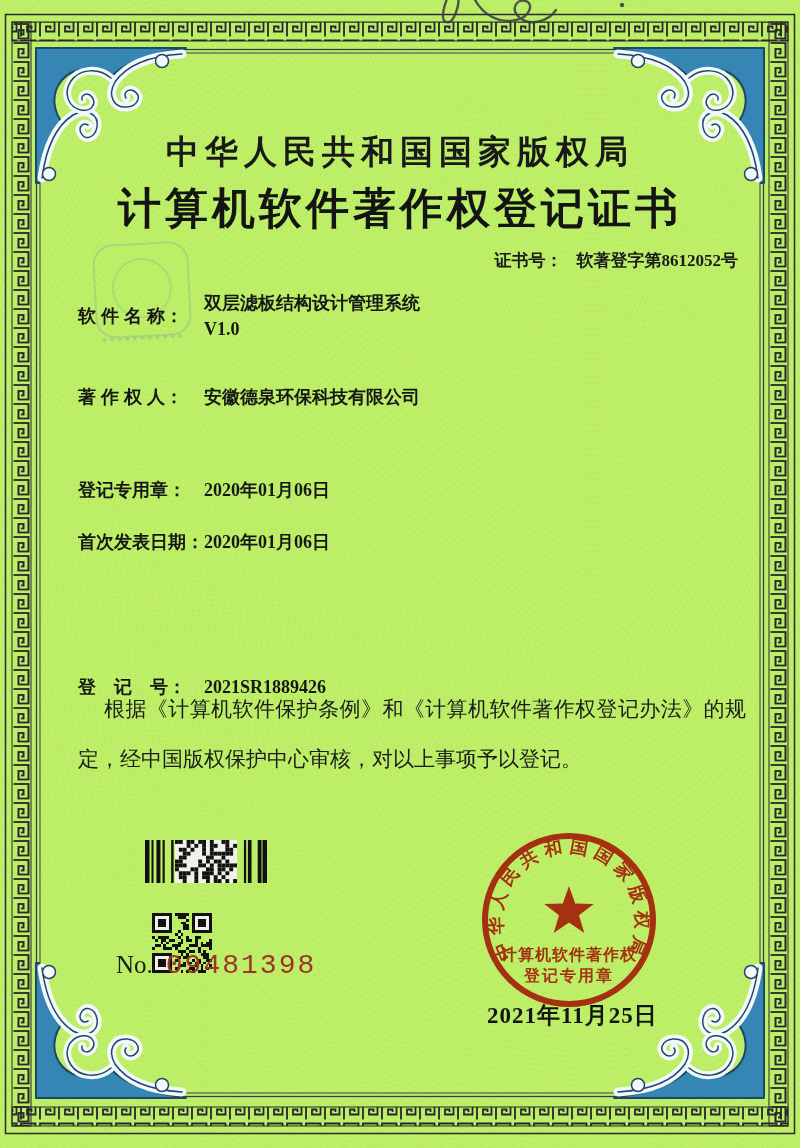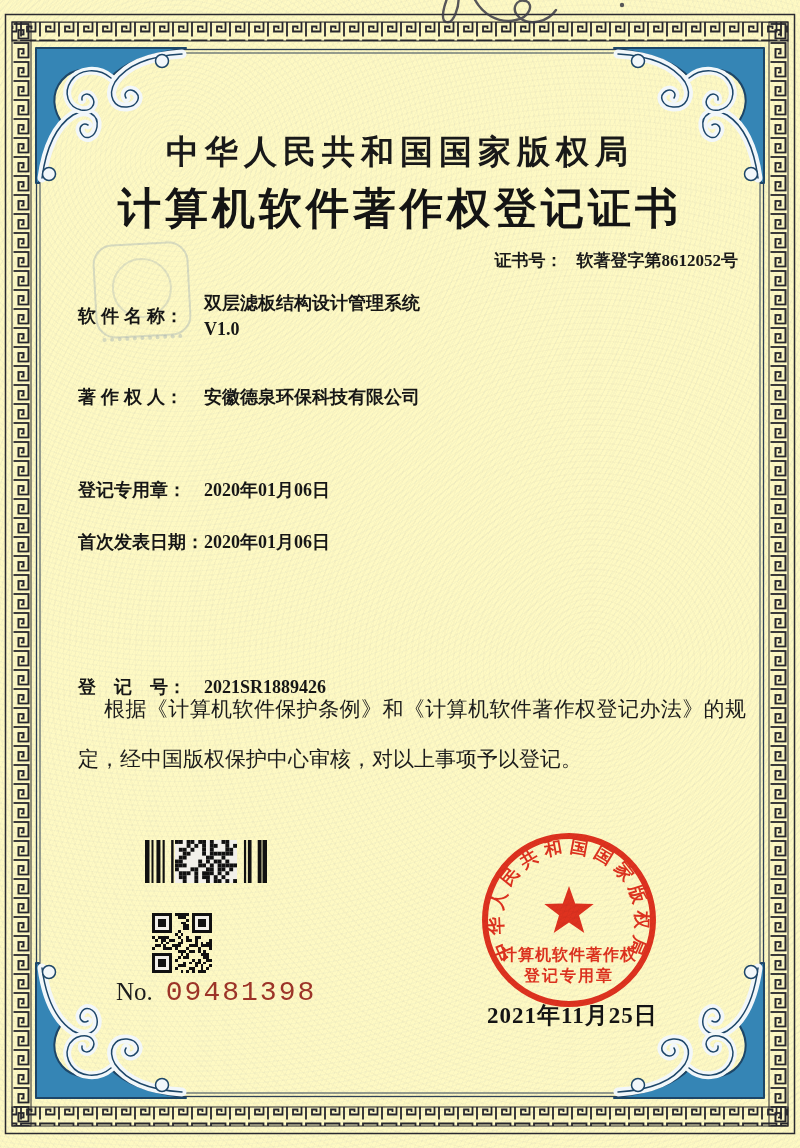--- a/index.html
+++ b/index.html
@@ -1,18 +1,18 @@
 <!DOCTYPE html>
 <html lang="zh"><head>
 <meta charset="utf-8">
 <style>
   html,body{margin:0;padding:0;background:#e8e6e0;}
   .page{
     position:relative;width:800px;height:1148px;margin:0 auto;
-    background:#fef9c3;overflow:hidden;
+    background:#bef264;overflow:hidden;
     font-family:"Liberation Sans",sans-serif;color:#161616;
   }
   
   .page::before{
     content:"";position:absolute;inset:0;pointer-events:none;
     background:
       repeating-radial-gradient(circle at 22% 14%, rgba(150,165,185,.055) 0 1.5px, transparent 1.5px 5px),
       repeating-radial-gradient(circle at 74% 58%, rgba(172,152,142,.05) 0 1.5px, transparent 1.5px 6px),
       repeating-linear-gradient(115deg, rgba(120,140,160,.045) 0 1px, transparent 1px 4px);
   }
@@ -53,21 +53,21 @@
 
   .statement{
     position:absolute;left:78px;top:684px;width:668px;
     font-family:"Liberation Serif",serif;font-size:21px;line-height:50px;
     text-indent:26px;text-align:justify;color:#1b1b1b;
   }
 
   .barcode{position:absolute;left:145px;top:840px;}
   .qr{position:absolute;left:152px;top:913px;}
 
-  .serial{position:absolute;left:116px;top:977px;display:flex;align-items:baseline;gap:13px;}
+  .serial{position:absolute;left:116px;top:950px;display:flex;align-items:baseline;gap:13px;}
   .serial-prefix{font-family:"Liberation Serif",serif;font-size:25px;color:#1c1c1c;}
   .serial-number{font-family:Liberation Mono, monospace;font-size:28px;letter-spacing:2px;color:#9c3428;}
 
   .issue-date{position:absolute;left:487px;top:1000px;font-size:23px;font-weight:700;
     font-family:"Liberation Serif",serif;color:#141414;letter-spacing:1px;}
 
   .seal{position:absolute;left:479px;top:830px;width:180px;height:180px;
     opacity:.93;mix-blend-mode:multiply;}
   .seal text{fill:#de2317;font-weight:700;font-family:"Liberation Sans",sans-serif;}
   .seal .ring-text{font-size:18px;letter-spacing:6px;}

